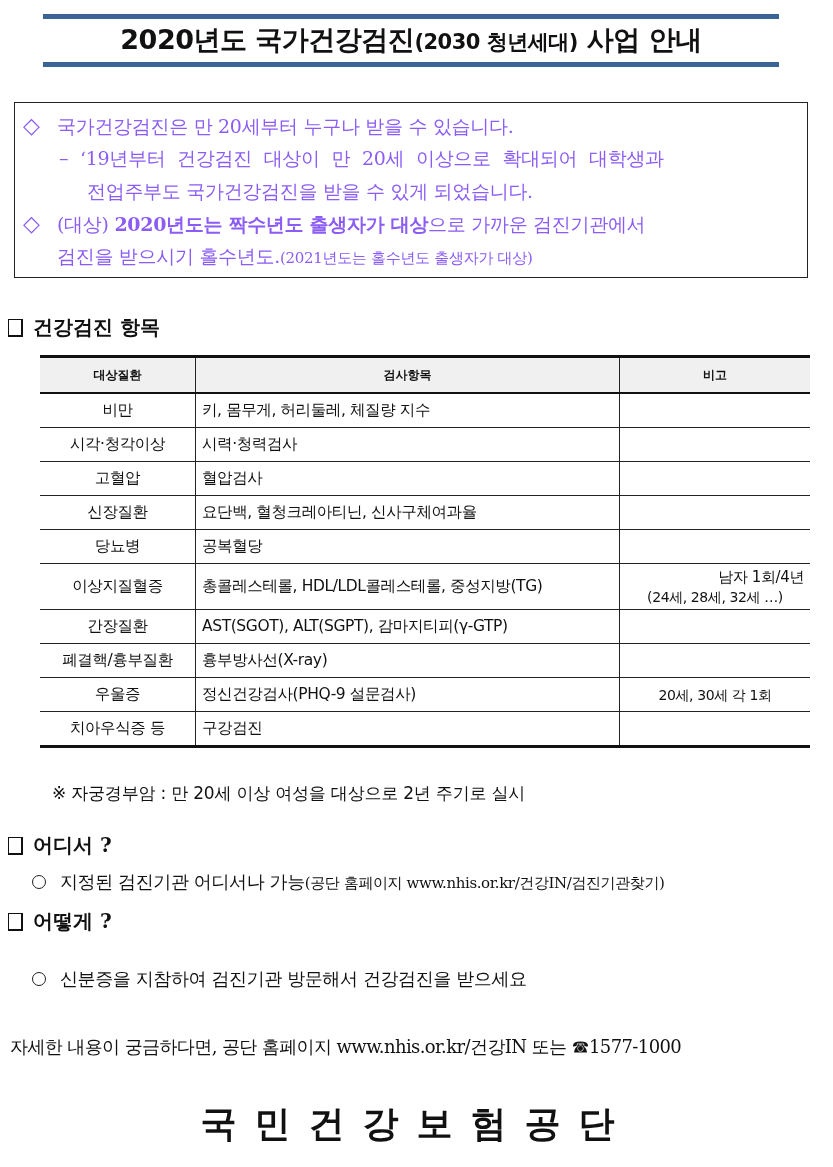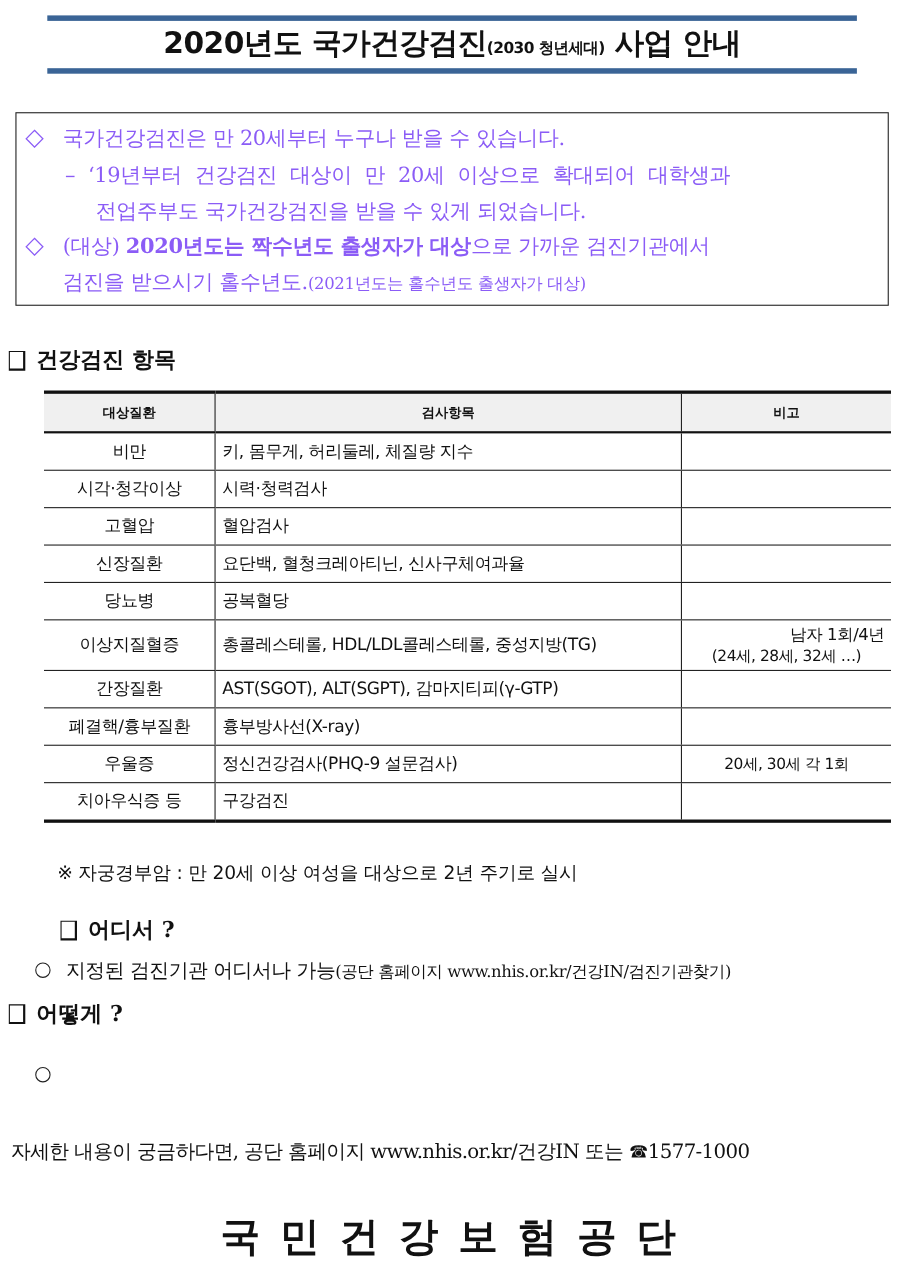--- a/index.html
+++ b/index.html
@@ -10,21 +10,21 @@
 
   
   .title-bar { position: absolute; left: 43px; width: 736px; height: 5px; background: #3a6496; }
   .title-bar.top { top: 14px; }
   .title-bar.bottom { top: 62px; }
   .title {
     position: absolute; top: 20px; left: 43px; width: 736px; height: 40px;
     text-align: center; font-weight: bold; font-size: 27px; line-height: 40px; letter-spacing: -0.5px;
     font-family: "DejaVu Sans", sans-serif;
   }
-  .title .small { font-size: 14px; }
+  .title .small { font-size: 21px; }
 
   
   .notice {
     position: absolute; top: 102px; left: 14px; width: 794px; height: 176px;
     border: 1.5px solid #222; box-sizing: border-box;
     font-family: "DejaVu Serif", serif; font-size: 19px; color: #8b5cf6;
   }
   .notice .line { position: absolute; white-space: nowrap; letter-spacing: -0.3px; }
   .notice .diamond { display: inline-block; width: 34px; font-size: 22px; }
   .notice b { font-weight: bold; }
@@ -149,31 +149,31 @@
     <tr>
         <td class="c1">치아우식증 등</td>
         <td class="c2">구강검진</td>
         <td class="c3"></td>
       </tr>
   </tbody>
 </table>
 
 <div class="footnote">※ 자궁경부암 : 만 20세 이상 여성을 대상으로 2년 주기로 실시</div>
 
-<div class="section-head" style="top:832px;margin-left:47px;">
+<div class="section-head" style="top:832px;">
   <span class="sq"></span><span>어디서 ?</span>
 </div>
 <div class="bullet-line" style="top:870px;">
   <span class="circle"></span><span>지정된 검진기관 어디서나 가능</span><span class="sm">(공단 홈페이지 www.nhis.or.kr/건강IN/검진기관찾기)</span>
 </div>
 
 <div class="section-head" style="top:908px;">
   <span class="sq"></span><span>어떻게 ?</span>
 </div>
 <div class="bullet-line" style="top:967px;">
-  <span class="circle"></span>
+  <span class="circle"></span><span>신분증을 지참하여 검진기관 방문해서 건강검진을 받으세요</span>
 </div>
 
 <div class="contact">
   <span>자세한 내용이 궁금하다면, 공단 홈페이지 www.nhis.or.kr/건강IN 또는 </span><span class="phone-icon">☎</span><span>1577-1000</span>
 </div>
 
 <div class="org">국민건강보험공단</div>
 
 </body></html>

